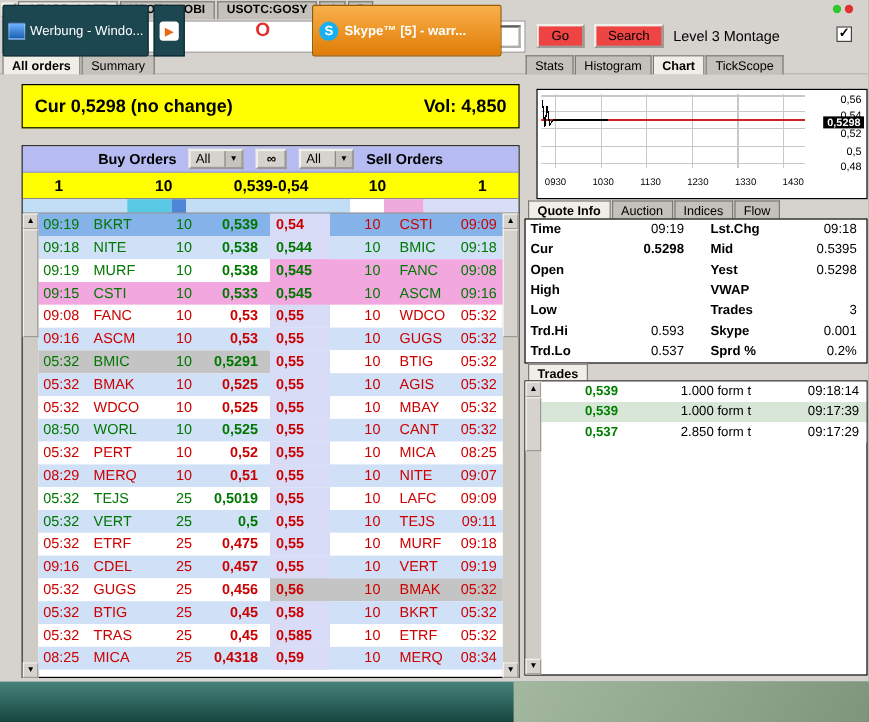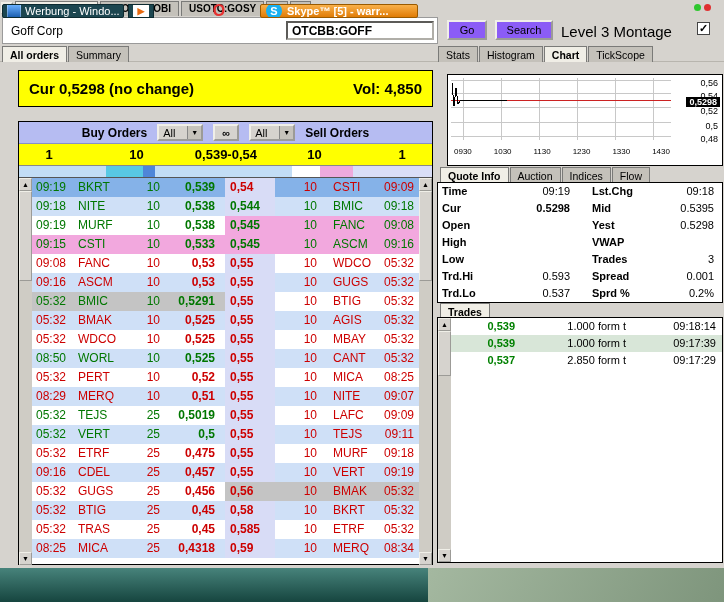--- a/index.html
+++ b/index.html
@@ -14,25 +14,25 @@
         border:1px solid #7a7a78;border-bottom:none;white-space:nowrap;}
   .wtab.active{background:#f0eee6;}
   #dot-green{left:694px;top:4px;width:7px;height:7px;border-radius:50%;background:#2ec72e;}
   #dot-red{left:704px;top:4px;width:7px;height:7px;border-radius:50%;background:#e03030;}
   #tabline{left:0;top:61px;width:724px;height:1px;background:#b8b5ae;}
   
   #header-strip{left:2px;top:17px;width:436px;height:27px;background:#fff;border:1px solid #9a9a9a;}
   #company-name{position:absolute;left:8px;top:6px;font-size:12px;}
   #symbol-input{position:absolute;left:283px;top:3px;width:148px;height:19px;border:2px inset #b0aea8;
                 font-family:"Liberation Sans",sans-serif;font-size:12px;font-weight:bold;padding:0 4px;}
-  .btn3d{background:#8b5cf6;border:2px outset #f0efe8;font-size:11px;text-align:center;
+  .btn3d{background:#ef4444;border:2px outset #f0efe8;font-size:11px;text-align:center;
          font-family:"Liberation Sans",sans-serif;}
   #go-btn{left:447px;top:20px;width:40px;height:20px;}
   #search-btn{left:495px;top:20px;width:58px;height:20px;}
-  #montage-label{left:561px;top:23px;font-size:15px;}
+  #montage-label{left:561px;top:23px;font-size:12px;}
   #montage-check{left:697px;top:22px;width:13px;height:13px;background:#fff;border:1px solid #444;
                  font-size:11px;line-height:11px;text-align:center;font-weight:bold;}
   
   #left-tabs{left:2px;top:46px;display:flex;gap:1px;}
   #right-tabs{left:438px;top:46px;display:flex;gap:1px;}
   .ptab{height:16px;font-size:10.5px;padding:2px 7px;background:#c4c1ba;
         border:1px solid #7a7a78;border-bottom:none;white-space:nowrap;}
   .ptab.active{background:#f0eee6;font-weight:bold;}
   
   #banner{left:18px;top:70px;width:415px;height:37px;background:#ffff00;border:1px solid #000;
@@ -115,21 +115,21 @@
   .trades-rows{flex:1;}
   .trow{display:flex;height:17px;line-height:17px;font-size:11px;background:#fff;}
   .trow.hl{background:#d8e6d8;}
   .tp{width:64px;text-align:right;font-weight:bold;color:#008000;}
   .tq{flex:1;text-align:right;padding-right:26px;}
   .tt{width:70px;text-align:right;padding-right:6px;}
   
   #taskbar{left:0;top:568px;width:724px;height:34px;background:linear-gradient(#47837b,#16453f);}
   #desktop-patch{left:428px;top:568px;width:296px;height:34px;
                  background:linear-gradient(120deg,#a4b8a0,#7e957c);}
-  .tb-btn{position:absolute;top:4px;height:14px;display:flex;align-items:center;font-size:11px;
+  .tb-btn{position:absolute;top:4px;height:43px;display:flex;align-items:center;font-size:11px;
           color:#fff;overflow:hidden;white-space:nowrap;}
   #tb-werbung{left:2px;width:122px;background:#1c4650;border:1px solid #0c2a30;border-radius:2px;
               padding:0 4px;gap:4px;}
   .wb-icon{width:14px;height:14px;flex:0 0 14px;background:linear-gradient(#6ab0ff,#1b5fb0);
            border:1px solid rgba(255,255,255,.3);}
   #tb-media{left:128px;width:26px;background:#1c4650;border:1px solid #0c2a30;justify-content:center;}
   .media-icon{width:16px;height:16px;border-radius:3px;background:#fff;color:#e86a10;font-size:9px;
               line-height:16px;text-align:center;font-weight:bold;}
   #tb-opera{left:206px;width:26px;justify-content:center;}
   .opera-icon{font-weight:900;font-size:16px;color:#e43030;}
@@ -553,21 +553,21 @@
       </div>
       <div class="qrow">
         <span class="ql">Low</span>
         <span class="qlv"></span>
         <span class="qr">Trades</span>
         <span class="qrv">3</span>
       </div>
       <div class="qrow">
         <span class="ql">Trd.Hi</span>
         <span class="qlv">0.593</span>
-        <span class="qr">Spread</span>
+        <span class="qr">Skype</span>
         <span class="qrv">0.001</span>
       </div>
       <div class="qrow">
         <span class="ql">Trd.Lo</span>
         <span class="qlv">0.537</span>
         <span class="qr">Sprd %</span>
         <span class="qrv">0.2%</span>
       </div>
     </div>
 

